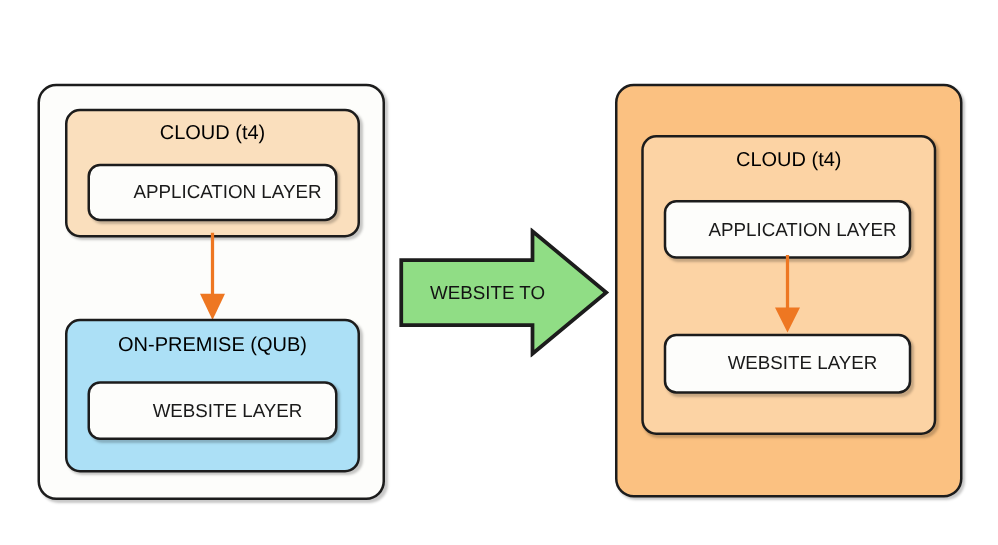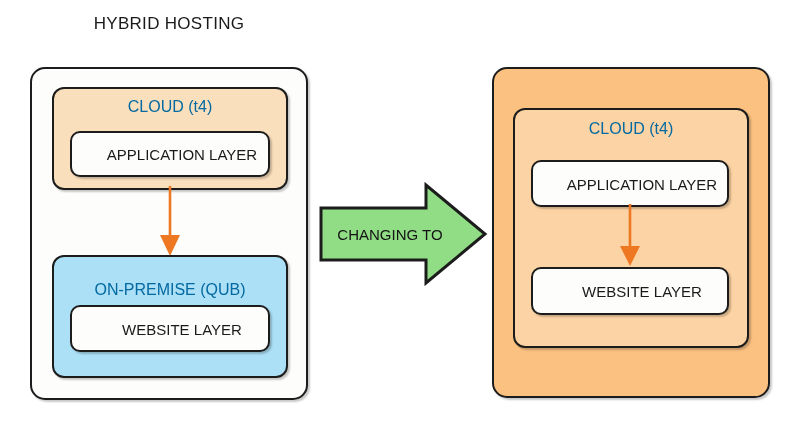--- a/index.html
+++ b/index.html
@@ -41,21 +41,21 @@
     border: 2px solid #1c1c1c;
     border-radius: 13px;
     box-shadow: 2px 2px 2px rgba(0,0,0,0.22);
   }
   .box-label {
     position: absolute;
     left: 0;
     right: 0;
     text-align: center;
     font-size: 16px;
-    color: #0369a1;
+    color: #000000;
     white-space: nowrap;
   }
 
   
   #panel-left {
     left: 30px;  top: 67px;
     width: 278px; height: 333px;
     background: #fdfdfb;
     border-radius: 15px;
   }
@@ -71,21 +71,21 @@
     width: 200px; height: 46px;
     background: #fdfdfb;
     border-radius: 10px;
   }
   #left-onprem {
     left: 52px; top: 255px;
     width: 236px; height: 123px;
     background: #ace0f6;
     border-radius: 12px;
   }
-  #left-onprem .box-label { top: 11px; margin-top: 13px; }
+  #left-onprem .box-label { top: 11px; }
   #left-web {
     left: 70px; top: 305px;
     width: 200px; height: 47px;
     background: #fdfdfb;
     border-radius: 10px;
   }
   .inner-label {
     position: absolute;
     left: 0; right: 0; top: 50%;
     transform: translateY(-50%);
@@ -150,21 +150,20 @@
     pointer-events: none;
     padding-right: 6px;
     box-sizing: border-box;
   }
 </style>
 </head>
 <body>
 
 <div id="diagram">
 
-  <div class="panel-title" id="title-left">HYBRID HOSTING</div>
 
 
   <div class="box" id="panel-left"></div>
 
   <div class="box" id="left-cloud">
     <div class="box-label">CLOUD (t4)</div>
   </div>
 
   <div class="box" id="left-app">
     <div class="inner-label">APPLICATION LAYER</div>
@@ -179,21 +178,21 @@
     <div class="box-label">ON-PREMISE (QUB)</div>
   </div>
 
   <div class="box" id="left-web">
     <div class="inner-label">WEBSITE LAYER</div>
   </div>
 
   <svg id="changing-arrow" viewBox="0 0 170 104">
     <polygon points="3,26 108,26 108,3 167,52 108,101 108,78 3,78" fill="#90dd85" stroke="#1c1c1c" stroke-width="3" stroke-linejoin="miter"></polygon>
   </svg>
-  <div id="changing-label">CHANGING TO</div>
+  <div id="changing-label">WEBSITE TO</div>
 
   <div class="box" id="panel-right"></div>
 
   <div class="box" id="right-cloud">
     <div class="box-label">CLOUD (t4)</div>
   </div>
 
   <div class="box" id="right-app">
     <div class="inner-label">APPLICATION LAYER</div>
   </div>

